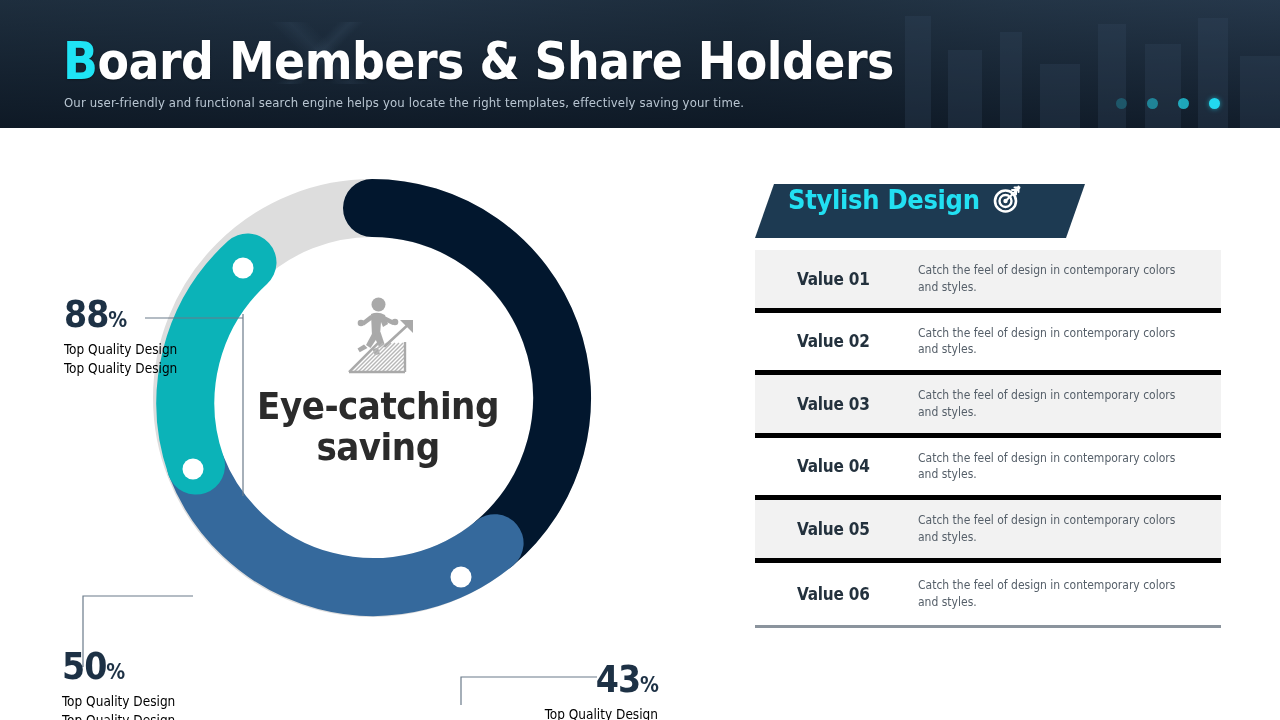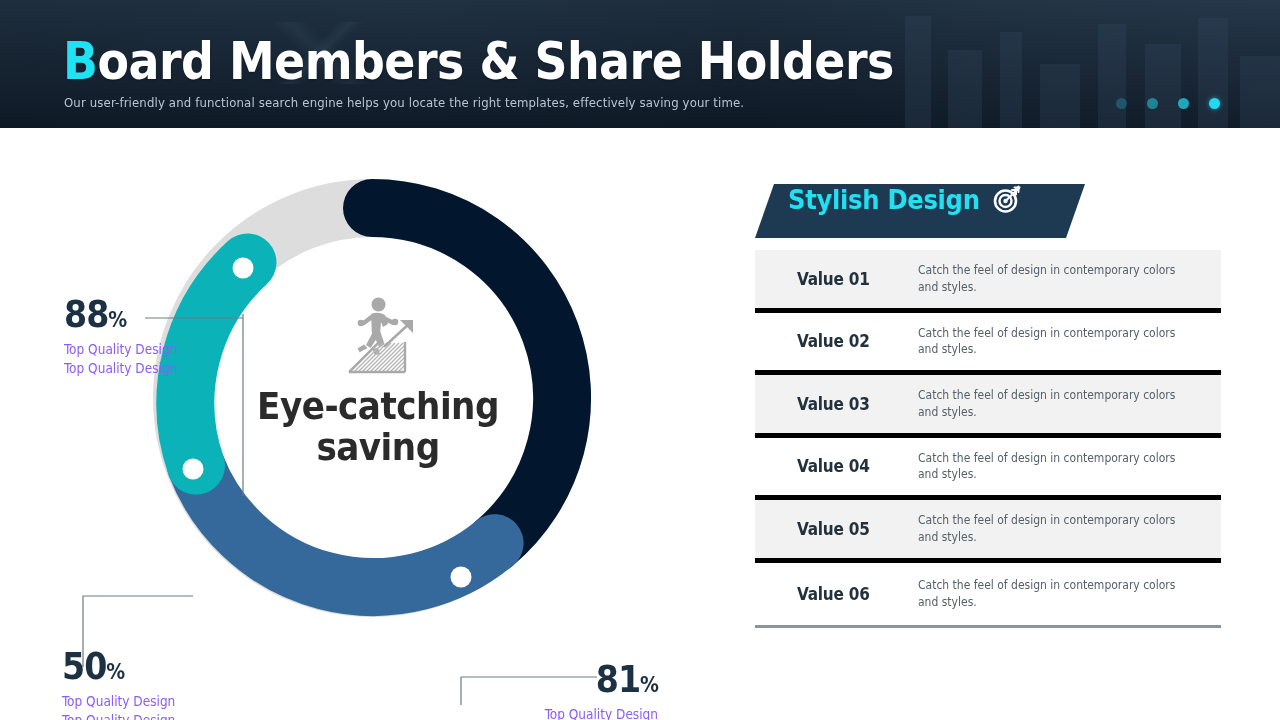--- a/index.html
+++ b/index.html
@@ -73,21 +73,21 @@
   
   .callout { position:absolute; }
   .callout .pct {
     font-family:"DejaVu Sans Condensed","Liberation Sans", sans-serif;
     font-size:37px; font-weight:bold; color:#1d3145; line-height:1;
     letter-spacing:-1px;
   }
   .callout .pct .sign { font-size:21px; }
   .callout .sub {
     font-family:"DejaVu Sans Condensed","Liberation Sans", sans-serif;
-    font-size:13.5px; color:#8b5cf6; line-height:1.42; margin-top:7px;
+    font-size:13.5px; color:#000000; line-height:1.42; margin-top:7px;
     white-space:nowrap;
   }
   .c88 { left:64px; top:168px; }
   .c70 { left:62px; top:520px; }
   .c43 { left:530px; top:533px; text-align:right; width:128px; }
 
   
   .leaders { position:absolute; left:0; top:128px; width:700px; height:592px; pointer-events:none; }
 
   
@@ -244,21 +244,21 @@
 
   <div class="callout c70">
     <div class="pct"><span>50</span><span class="sign">%</span></div>
     <div class="sub">
       <div>Top Quality Design</div>
       <div>Top Quality Design</div>
     </div>
   </div>
 
   <div class="callout c43">
-    <div class="pct"><span>81</span><span class="sign">%</span></div>
+    <div class="pct"><span>43</span><span class="sign">%</span></div>
     <div class="sub">
       <div>Top Quality Design</div>
 
     </div>
   </div>
 </div>
 
 <div class="right">
 
   <div class="banner">

